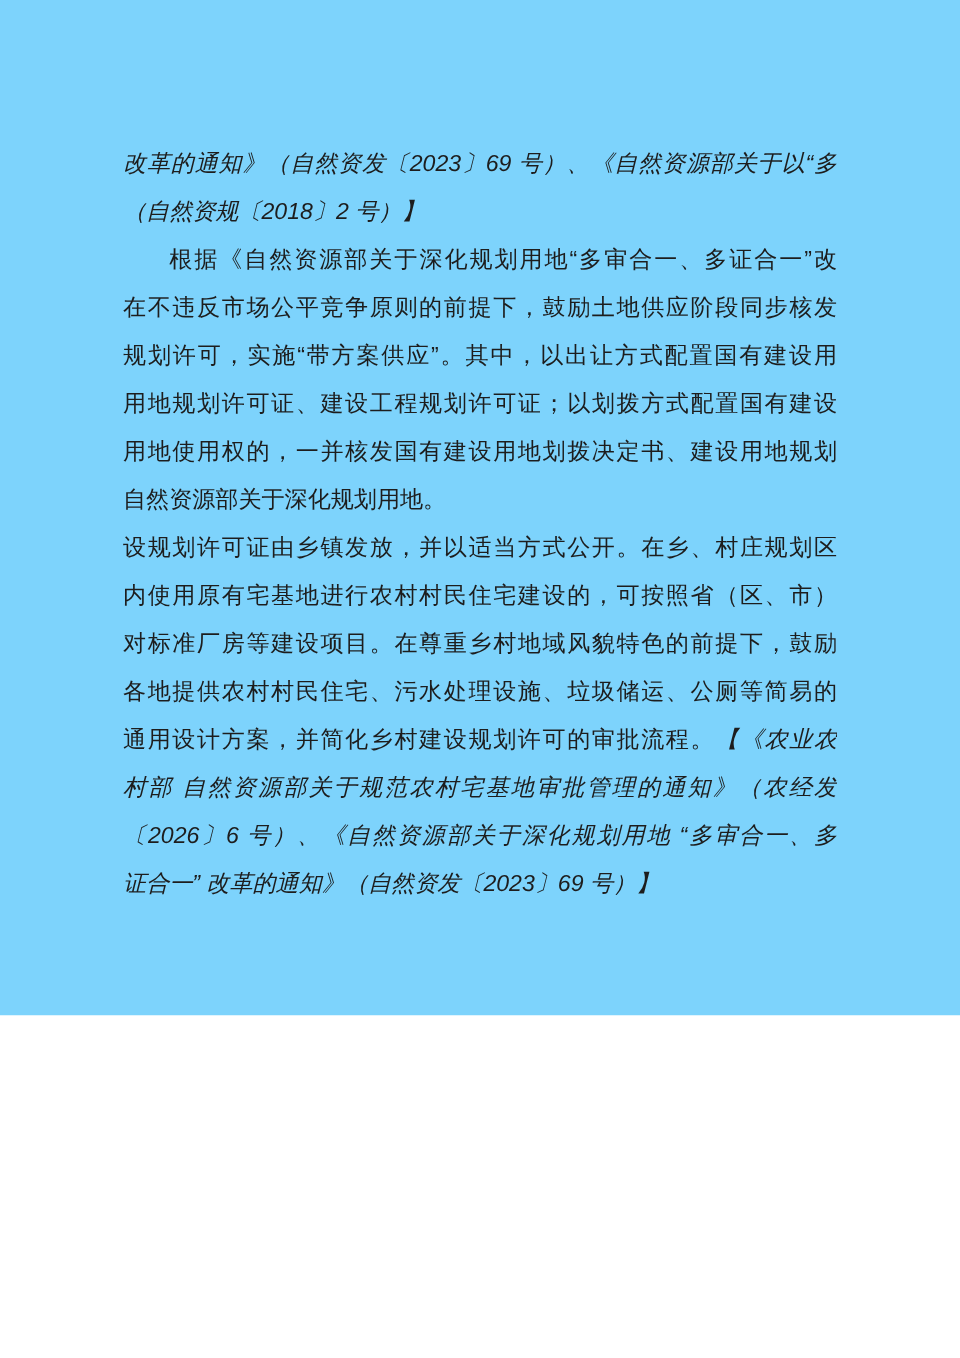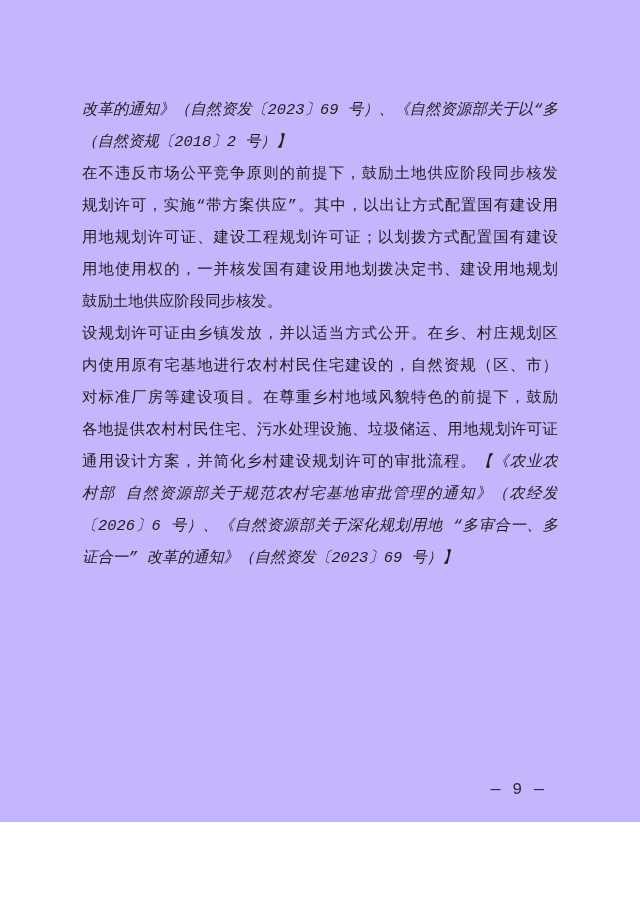--- a/index.html
+++ b/index.html
@@ -3,24 +3,24 @@
 <meta charset="utf-8">
 <style>
   html, body {
     margin: 0;
     padding: 0;
     background: #ffffff;
   }
   .page {
     position: relative;
     width: 640px;
-    height: 822px;
-    background: #c4b5fd;
+    height: 677px;
+    background: #7dd3fc;
     overflow: hidden;
-    font-family: Liberation Mono, monospace;
+    font-family: Liberation Sans, sans-serif;
     color: #1d1d1d;
   }
   .textblock {
     position: absolute;
     left: 82px;
     top: 94px;
     width: 476px;
   }
   .line {
     font-size: 15.4px;
@@ -49,29 +49,30 @@
     color: #2a2a2a;
   }
 </style>
 </head>
 <body>
 
 <div class="page">
   <div class="textblock">
     <div class="line cite">改革的通知》（自然资发〔2023〕69 号）、《自然资源部关于以“多</div>
     <div class="line cite short">（自然资规〔2018〕2 号）】</div>
+    <div class="line indent">根据《自然资源部关于深化规划用地“多审合一、多证合一”改</div>
     <div class="line">在不违反市场公平竞争原则的前提下，鼓励土地供应阶段同步核发</div>
     <div class="line">规划许可，实施“带方案供应”。其中，以出让方式配置国有建设用</div>
     <div class="line">用地规划许可证、建设工程规划许可证；以划拨方式配置国有建设</div>
     <div class="line">用地使用权的，一并核发国有建设用地划拨决定书、建设用地规划</div>
-    <div class="line short">鼓励土地供应阶段同步核发。</div>
+    <div class="line short">自然资源部关于深化规划用地。</div>
     <div class="line">设规划许可证由乡镇发放，并以适当方式公开。在乡、村庄规划区</div>
-    <div class="line">内使用原有宅基地进行农村村民住宅建设的，自然资规（区、市）</div>
+    <div class="line">内使用原有宅基地进行农村村民住宅建设的，可按照省（区、市）</div>
     <div class="line">对标准厂房等建设项目。在尊重乡村地域风貌特色的前提下，鼓励</div>
-    <div class="line">各地提供农村村民住宅、污水处理设施、垃圾储运、用地规划许可证</div>
+    <div class="line">各地提供农村村民住宅、污水处理设施、垃圾储运、公厕等简易的</div>
     <div class="line">
       <span>通用设计方案，并简化乡村建设规划许可的审批流程。</span><span class="cite">【《农业农</span>
     </div>
     <div class="line cite">村部 自然资源部关于规范农村宅基地审批管理的通知》（农经发</div>
     <div class="line cite">〔2026〕6 号）、《自然资源部关于深化规划用地 “多审合一、多</div>
     <div class="line cite short">证合一” 改革的通知》（自然资发〔2023〕69 号）】</div>
   </div>
   <div class="pagenum">— 9 —</div>
 </div>
 

